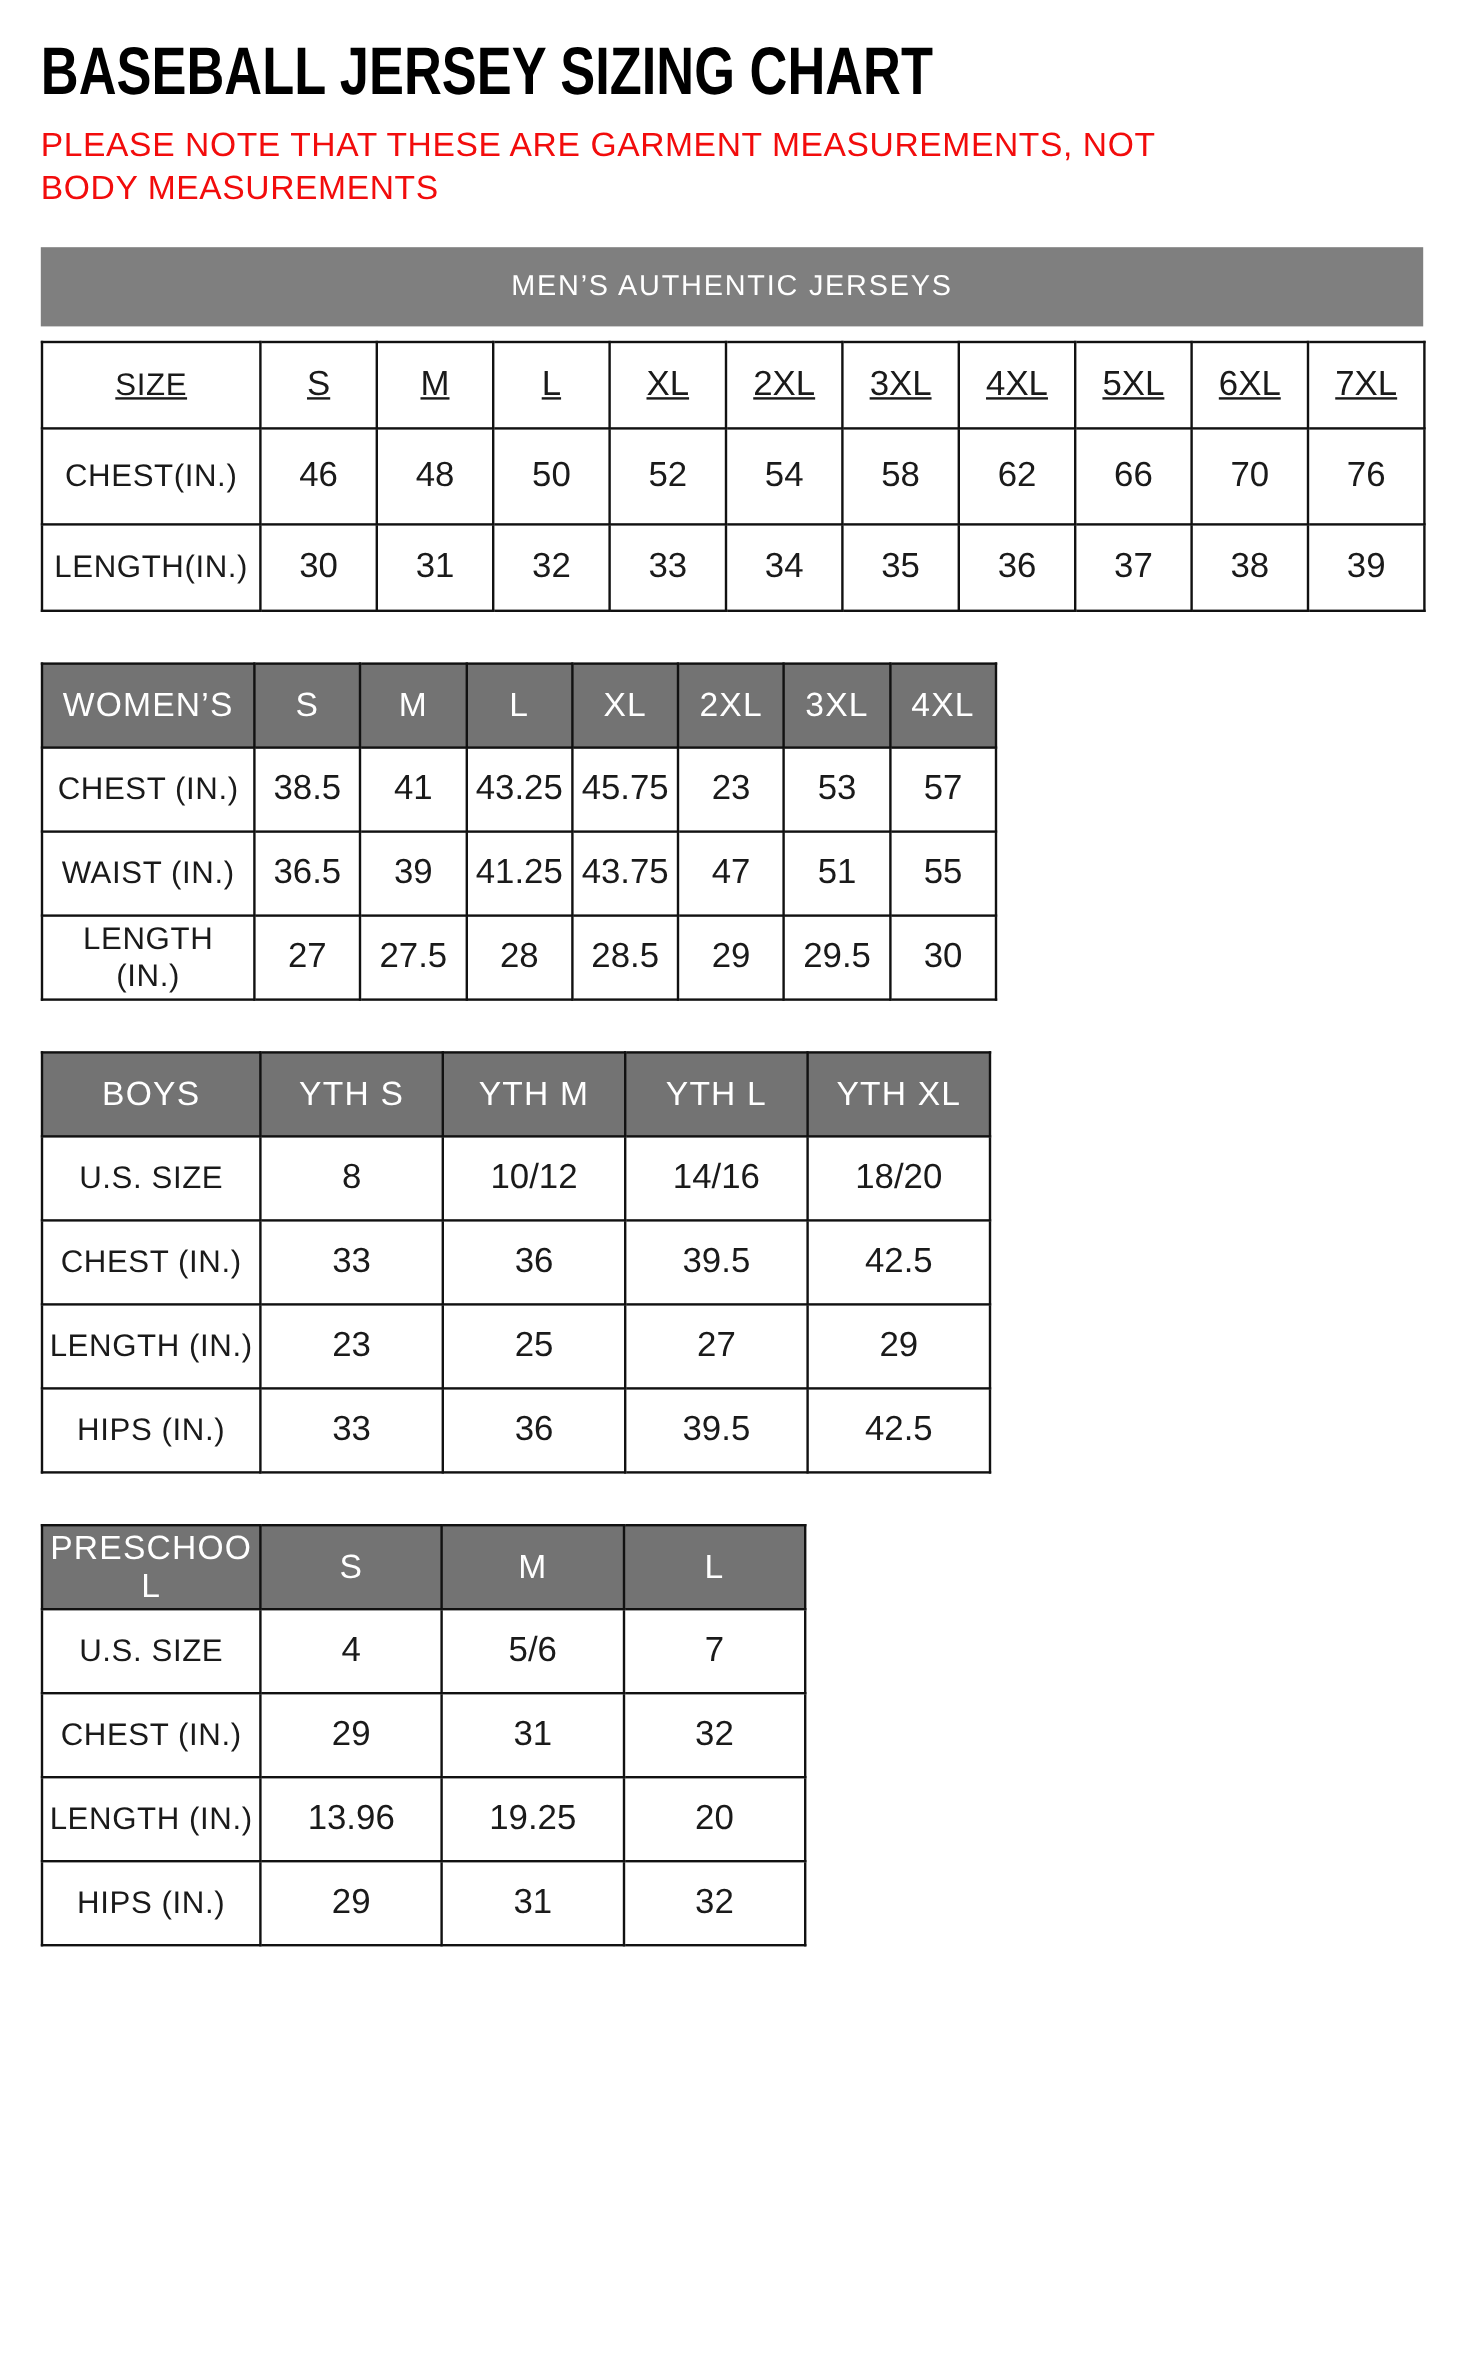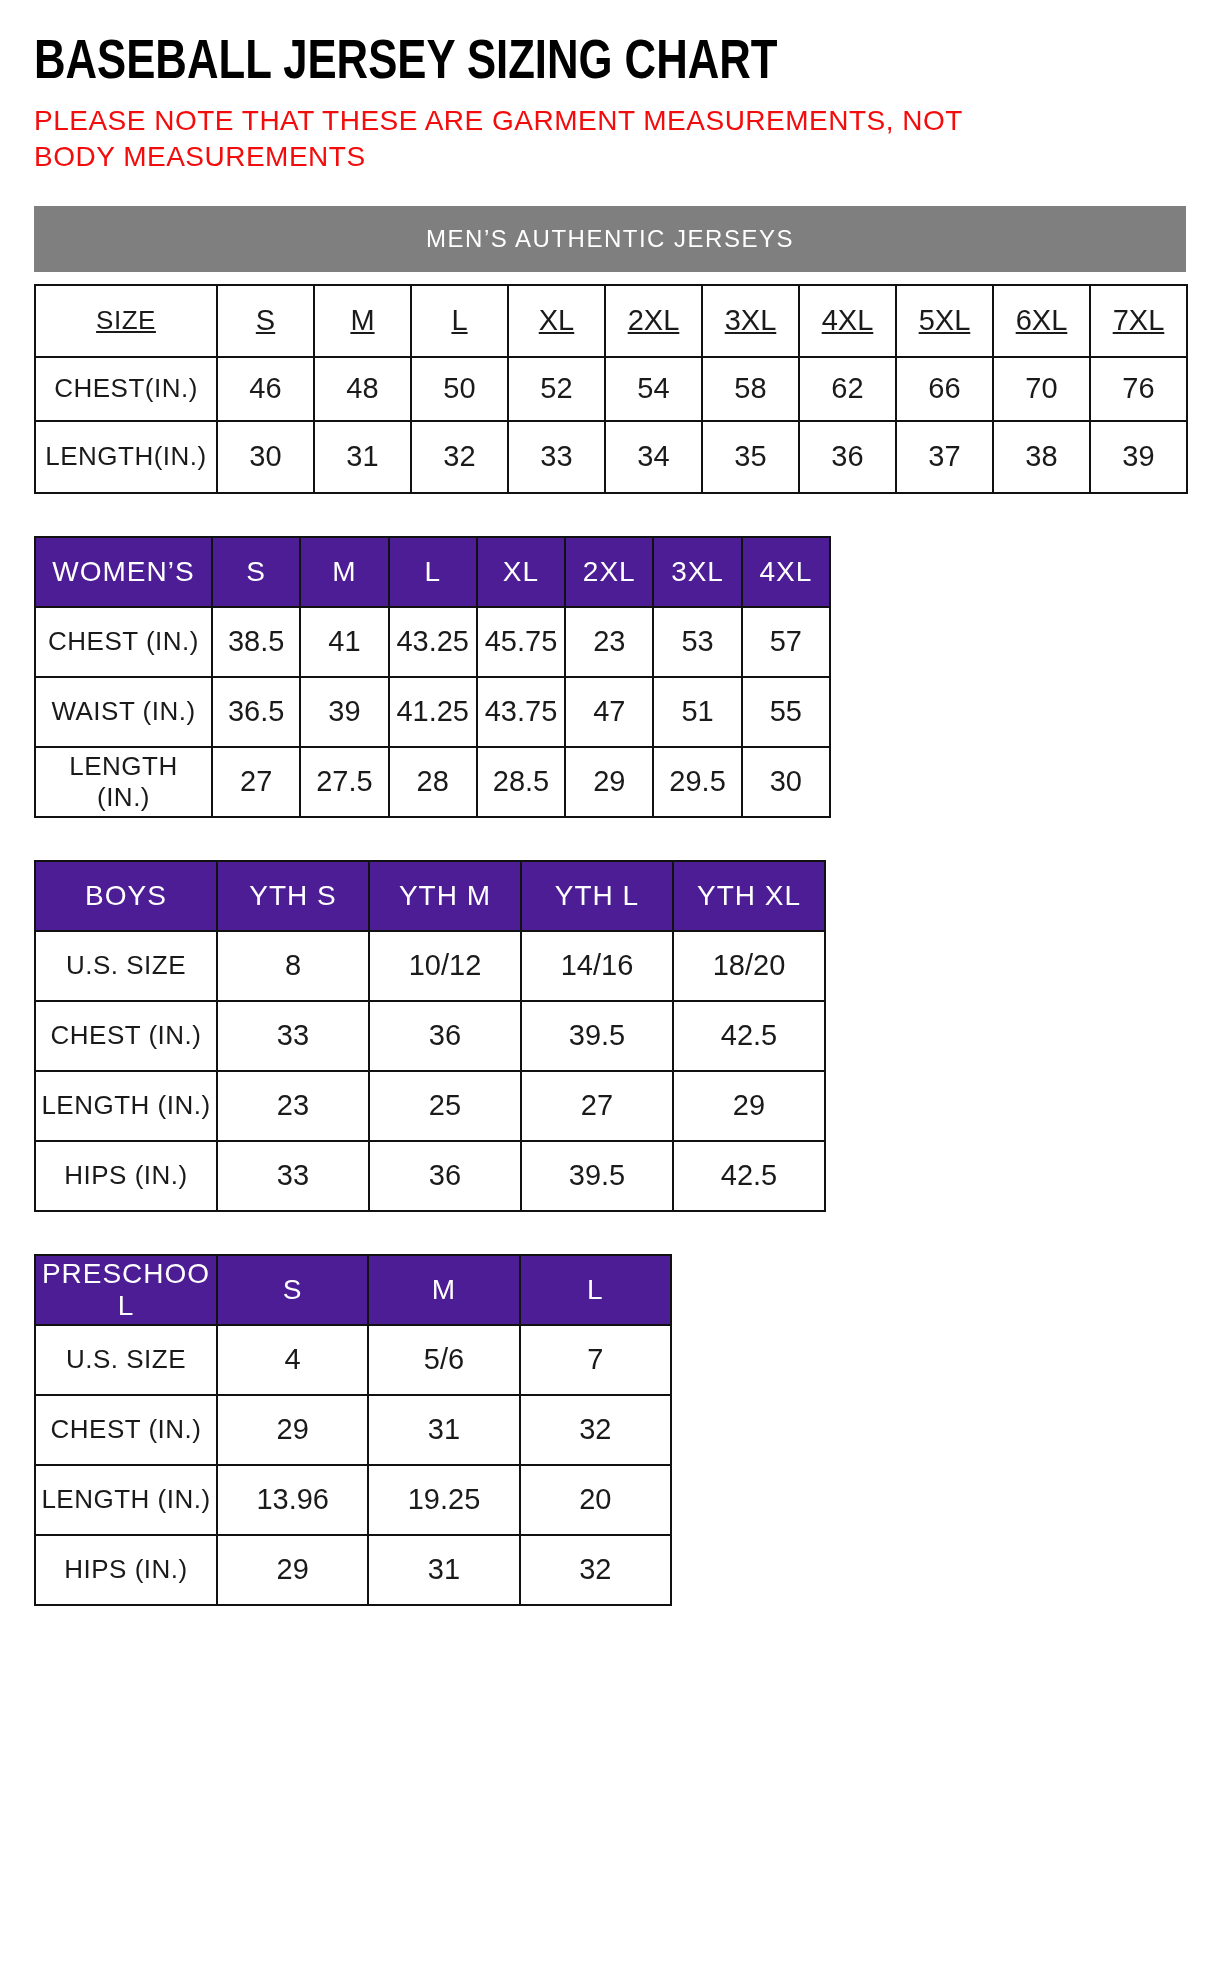--- a/index.html
+++ b/index.html
@@ -57,21 +57,21 @@
   }
   table.size-table td {
     border: 2px solid #111111;
     text-align: center;
     vertical-align: middle;
     padding: 2px 5px;
     box-sizing: border-box;
     word-wrap: break-word;
   }
   td.head {
-    background: #4c1d95;
+    background: #737373;
     color: #ffffff;
     font-size: 28px;
     letter-spacing: 1px;
   }
   td.label {
     font-size: 26px;
     letter-spacing: 0.5px;
   }
   td.val {
     font-size: 29px;
@@ -116,21 +116,21 @@
             <td class="val">M</td>
             <td class="val">L</td>
             <td class="val">XL</td>
             <td class="val">2XL</td>
             <td class="val">3XL</td>
             <td class="val">4XL</td>
             <td class="val">5XL</td>
             <td class="val">6XL</td>
             <td class="val">7XL</td>
           </tr>
-          <tr style="height: 64px;">
+          <tr style="height: 80px;">
             <td class="label">CHEST(IN.)</td>
             <td class="val">46</td>
             <td class="val">48</td>
             <td class="val">50</td>
             <td class="val">52</td>
             <td class="val">54</td>
             <td class="val">58</td>
             <td class="val">62</td>
             <td class="val">66</td>
             <td class="val">70</td>

